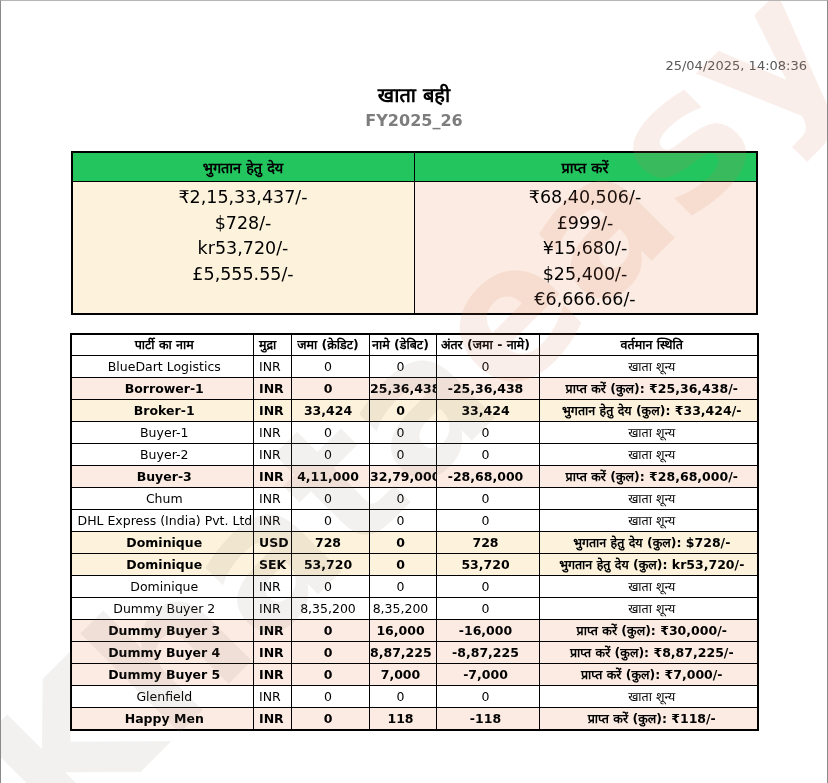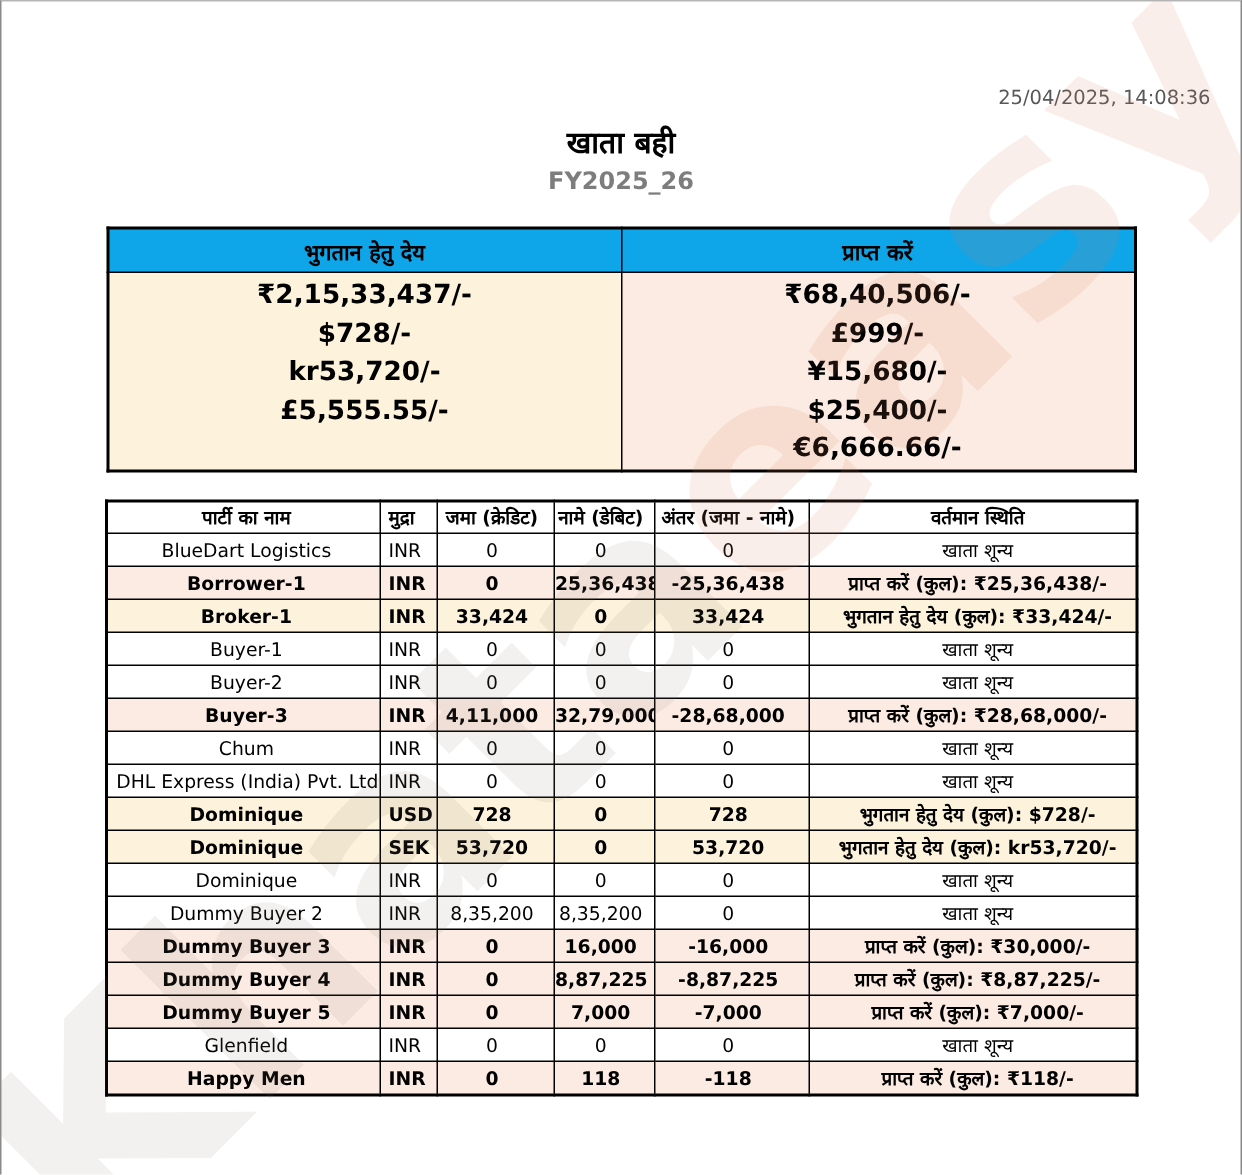--- a/index.html
+++ b/index.html
@@ -29,26 +29,26 @@
     font-size: 16px; font-weight: 700; color: var(--subtitle, #7d7d7d);
   }
   table { border-collapse: collapse; }
   .summary {
     width: 687px; margin: 21px auto 0;
     border: 2px solid var(--border, #000);
   }
   .summary th {
     width: 50%; border: 1px solid var(--border, #000);
     font-size: 14.5px; font-weight: 700; text-align: center;
-    padding: 4px 2px; background: #0ea5e9;
+    padding: 4px 2px; background: #22c55e;
   }
   .summary td {
     border: 1px solid var(--border, #000);
     height: 130px; vertical-align: top; text-align: center;
-    font-size: 17.5px; font-weight: 700; padding-top: 3px;
+    font-size: 17.5px; font-weight: 400; padding-top: 3px;
   }
   .pay-box  { background: var(--payable-bg, #fdf3dc); }
   .recv-box { background: var(--receivable-bg, #fcebe2); }
   .amount-line { line-height: 25.5px; }
   .ledger {
     width: 687px; margin: 18px auto 0;
     border: 2px solid var(--border, #000);
     table-layout: fixed;
   }
   .ledger th, .ledger td {

